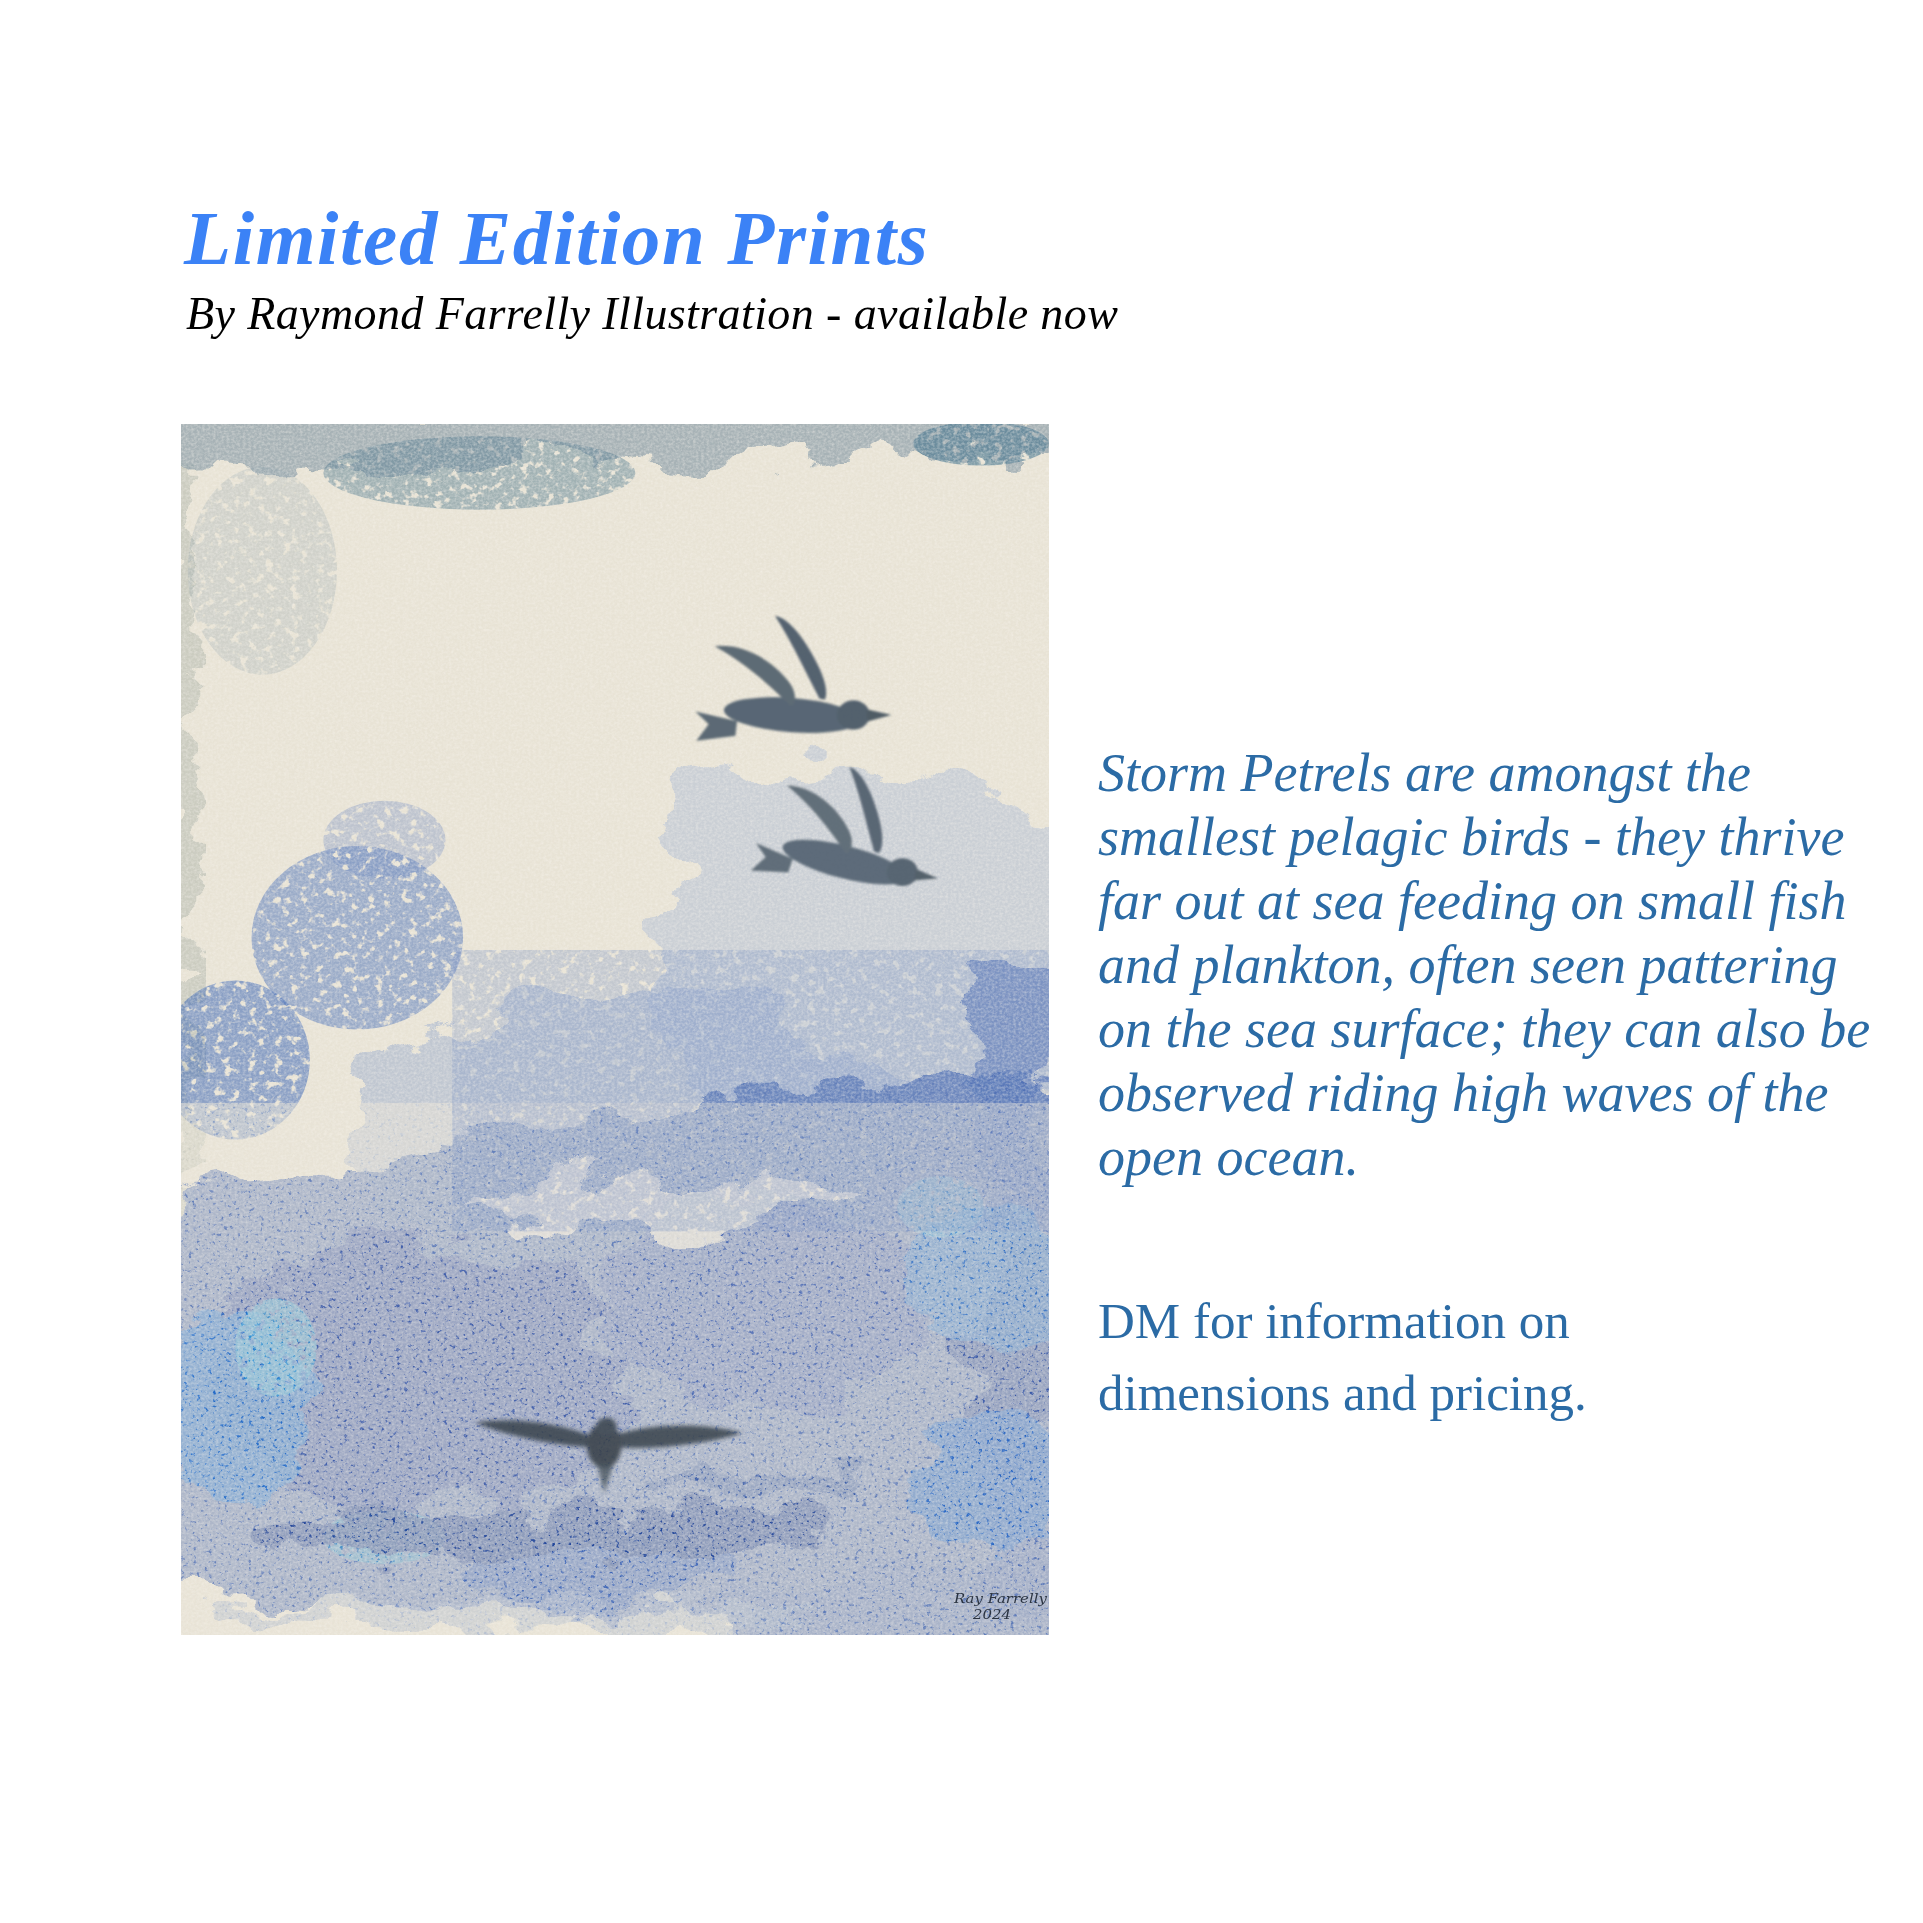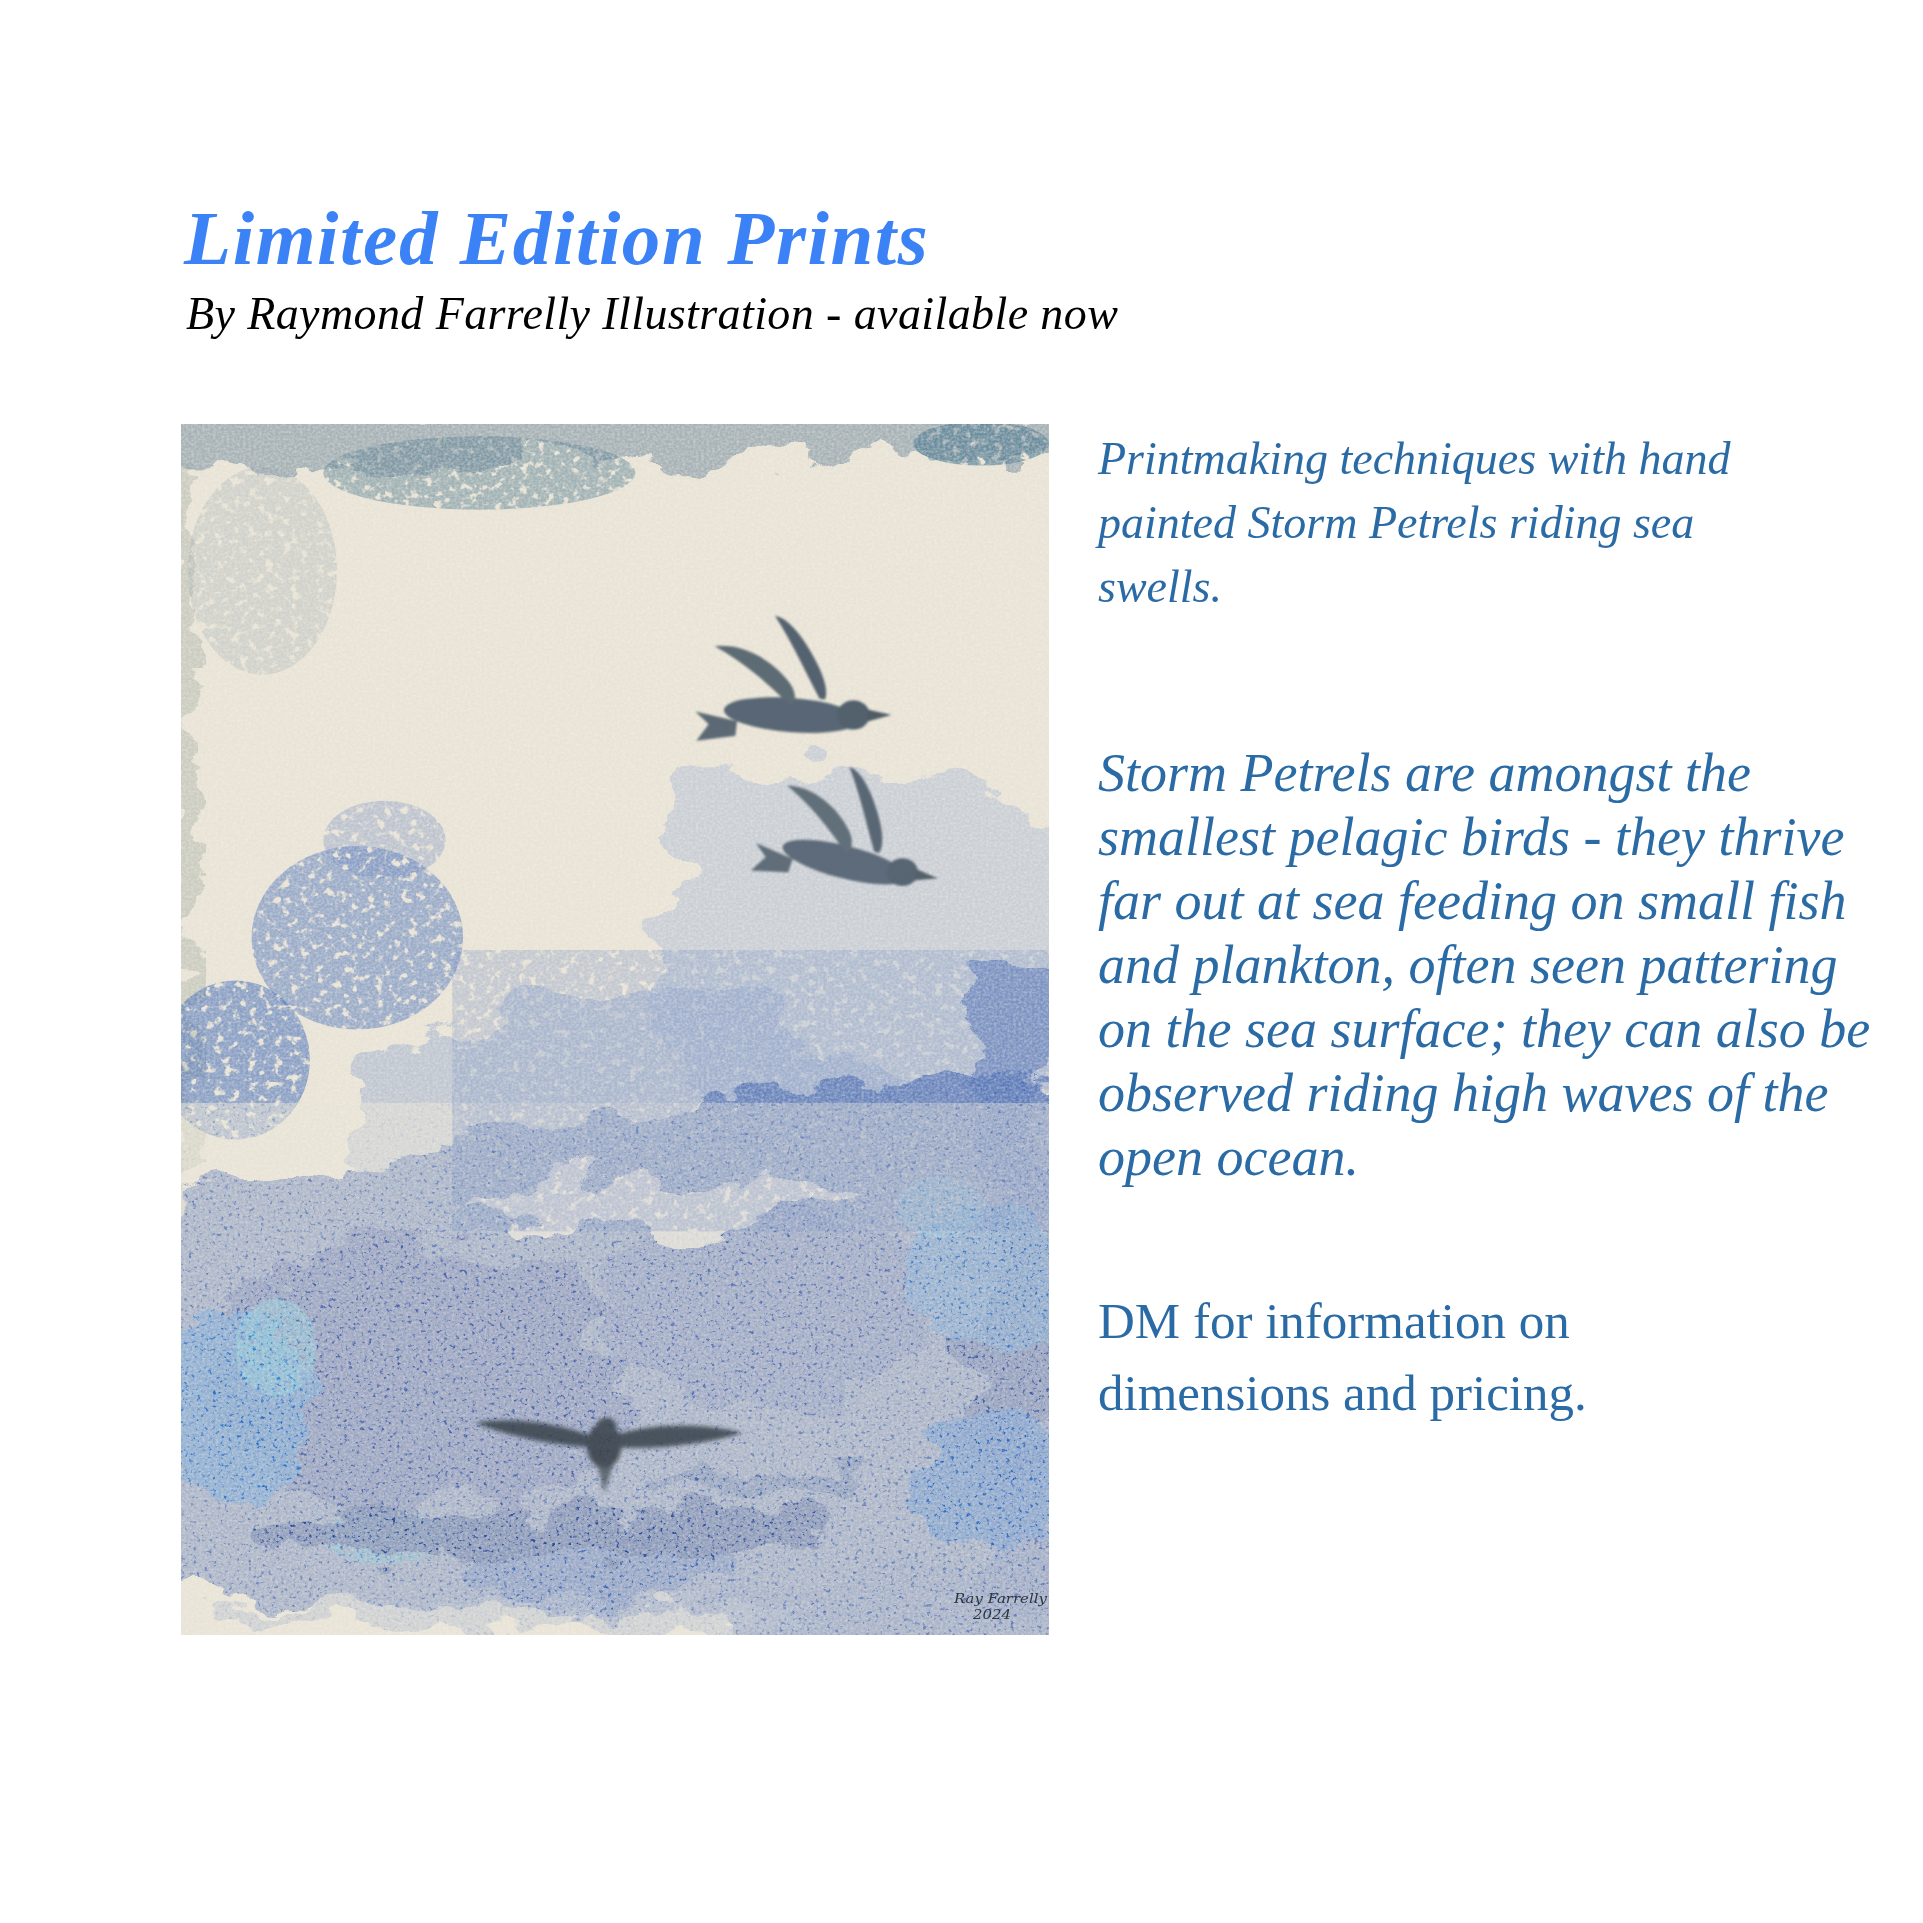--- a/index.html
+++ b/index.html
@@ -132,21 +132,20 @@
       <circle cx="2" cy="-12" r="9" fill="#39424b"></circle>
       <polygon points="-6,24 0,52 8,24" fill="#3a434c" opacity="0.8"></polygon>
     </g>
 
     <text x="570" y="964" font-size="11" font-style="italic" fill="#2b3442" font-family="DejaVu Serif, serif">Ray Farrelly</text>
     <text x="584" y="977" font-size="11" font-style="italic" fill="#2b3442" font-family="DejaVu Serif, serif">2024</text>
   </svg>
 </figure>
 
 <div class="desc-col desc-block-1" style="position:absolute;">
-  <div class="desc-intro">Printmaking techniques with hand<br>painted Storm Petrels riding sea<br>swells.</div>
 </div>
 
 <div class="desc-col desc-block-2" style="position:absolute;">
   <div class="desc-body">Storm Petrels are amongst the<br>smallest pelagic birds - they thrive<br>far out at sea feeding on small fish<br>and plankton, often seen pattering<br>on the sea surface; they can also be<br>observed riding high waves of the<br>open ocean.</div>
 </div>
 
 <div class="desc-col desc-block-3" style="position:absolute;">
   <div class="desc-cta">DM for information on<br>dimensions and pricing.</div>
 </div>
 

